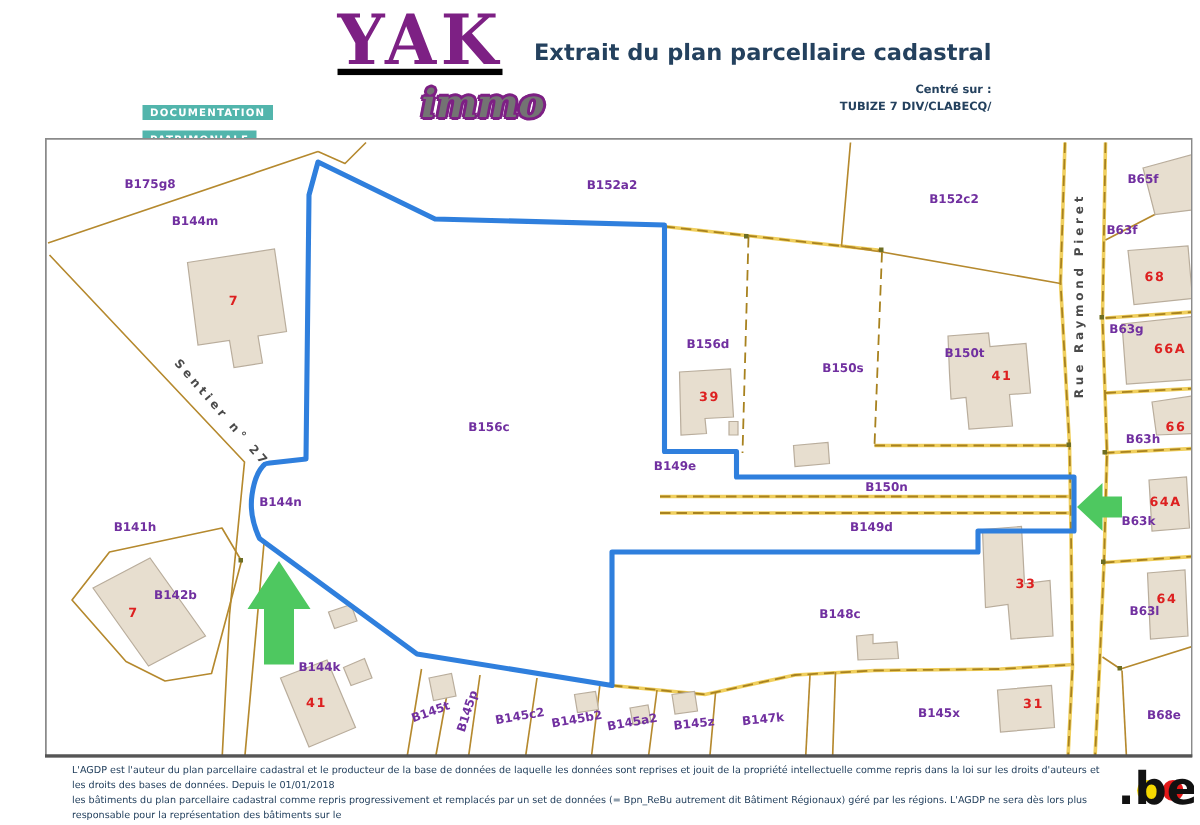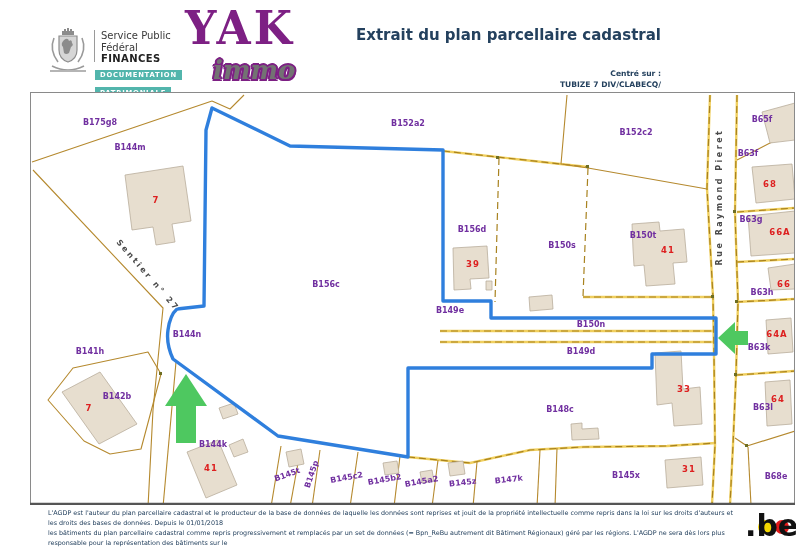--- a/index.html
+++ b/index.html
@@ -10,30 +10,30 @@
   header{position:absolute;left:0;top:0;width:800px;height:92px;}
   .gov{position:absolute;left:48px;top:28px;display:flex;}
   .arms{width:40px;height:46px;}
   .gov-div{width:1px;background:#9a9a9a;height:32px;margin:2px 6px 0 6px;}
   .gov-text{font-size:10px;color:#3a3a3a;line-height:1.15;padding-top:2px;}
   .gov-text .fin{font-weight:bold;letter-spacing:.4px;color:#222;}
   .badges{position:absolute;left:95px;top:62px;}
   .badge{display:inline-block;background:#52b5ac;color:#fff;font-size:6.8px;font-weight:bold;
     letter-spacing:.8px;padding:1.5px 5px 1px 5px;margin:0 0 7px 0;text-align:center;}
   .badge2{display:block;width:max-content;}
-  .brand{position:absolute;left:185px;top:6px;width:150px;text-align:left;}
+  .brand{position:absolute;left:185px;top:6px;width:150px;text-align:right;text-decoration:underline;}
   .brand-yak{font-family:"DejaVu Serif",serif;font-weight:bold;font-size:44px;line-height:1;
     color:#7d2084;letter-spacing:3px;transform:scaleY(1.05);}
   .brand-immo{position:relative;top:-14px;left:28px;display:inline-block;
     font-family:"DejaVu Serif",serif;font-weight:bold;font-style:italic;font-size:26px;color:#737373;
     text-shadow:-2px 0 0 #7d2084,2px 0 0 #7d2084,0 -2px 0 #7d2084,0 2px 0 #7d2084,
       -1.5px -1.5px 0 #7d2084,1.5px 1.5px 0 #7d2084,-1.5px 1.5px 0 #7d2084,1.5px -1.5px 0 #7d2084;}
   .titleblock{position:absolute;left:356px;top:26px;color:#24415e;text-align:right;}
   .titleblock h1{font-size:15px;margin:0;font-weight:bold;color:#24415e;}
-  .centre{margin-top:24px;font-size:7.6px;font-weight:bold;line-height:1.45;}
+  .centre{margin-top:10px;font-size:7.6px;font-weight:bold;line-height:1.45;}
   .meta{position:absolute;right:8px;top:48px;text-align:right;color:#24415e;
     font-size:7.6px;font-weight:bold;line-height:1.5;}
 
   
   .map-wrap{position:absolute;left:30px;top:92px;width:634px;height:413px;}
   svg text{font-family:"DejaVu Sans",sans-serif;}
   .plabel{font-size:8px;font-weight:bold;fill:#7130a0;text-anchor:middle;}
   .hnum{font-size:8.5px;font-weight:bold;fill:#dd2020;text-anchor:middle;letter-spacing:1px;}
   .street{font-size:8px;font-weight:bold;fill:#4a4a4a;text-anchor:middle;letter-spacing:2.5px;
     stroke:#ffffff;stroke-width:2.6px;paint-order:stroke;}
@@ -49,36 +49,20 @@
   .disclaimer{position:absolute;left:48px;top:509px;width:688px;color:#24415e;
     font-size:6.4px;line-height:1.55;}
   .belogo{position:absolute;left:744px;top:503px;width:52px;height:42px;}
 </style>
 </head>
 <body>
 
 <div class="page">
 
   <header>
-    <div class="gov">
-      <svg class="arms" viewBox="0 0 40 46">
-        <path d="M14,3 h12 v4 h-12 z M16,1 h2 v3 h-2 z M22,1 h2 v3 h-2 z M19,0 h2 v4 h-2 z" fill="#8c8c8c"></path>
-        <path d="M11,8 h18 v14 q0,9 -9,12 q-9,-3 -9,-12 z" fill="#d6d6d6" stroke="#8c8c8c" stroke-width="1.2"></path>
-        <path d="M16,12 q4,-3 5,1 q3,-2 3,2 q2,2 -1,4 l-2,6 q-3,2 -5,0 l-1,-6 q-3,-3 1,-7" fill="#8c8c8c"></path>
-        <path d="M6,10 q-5,12 4,24 M34,10 q5,12 -4,24" stroke="#9a9a9a" stroke-width="1.6" fill="none"></path>
-        <path d="M4,38 q16,8 32,0" stroke="#9a9a9a" stroke-width="1.6" fill="none"></path>
-        <path d="M2,42 h36 v2 h-36 z" fill="#b5b5b5"></path>
-      </svg>
-      <div class="gov-div"></div>
-      <div class="gov-text">
-        <div>Service Public</div>
-        <div>Fédéral</div>
-        <div class="fin">FINANCES</div>
-      </div>
-    </div>
     <div class="badges">
       <span class="badge">DOCUMENTATION</span>
       <span class="badge badge2">PATRIMONIALE</span>
     </div>
 
     <div class="brand">
       <div class="brand-yak">YAK</div><br>
       <span class="brand-immo">immo</span>
     </div>
 

